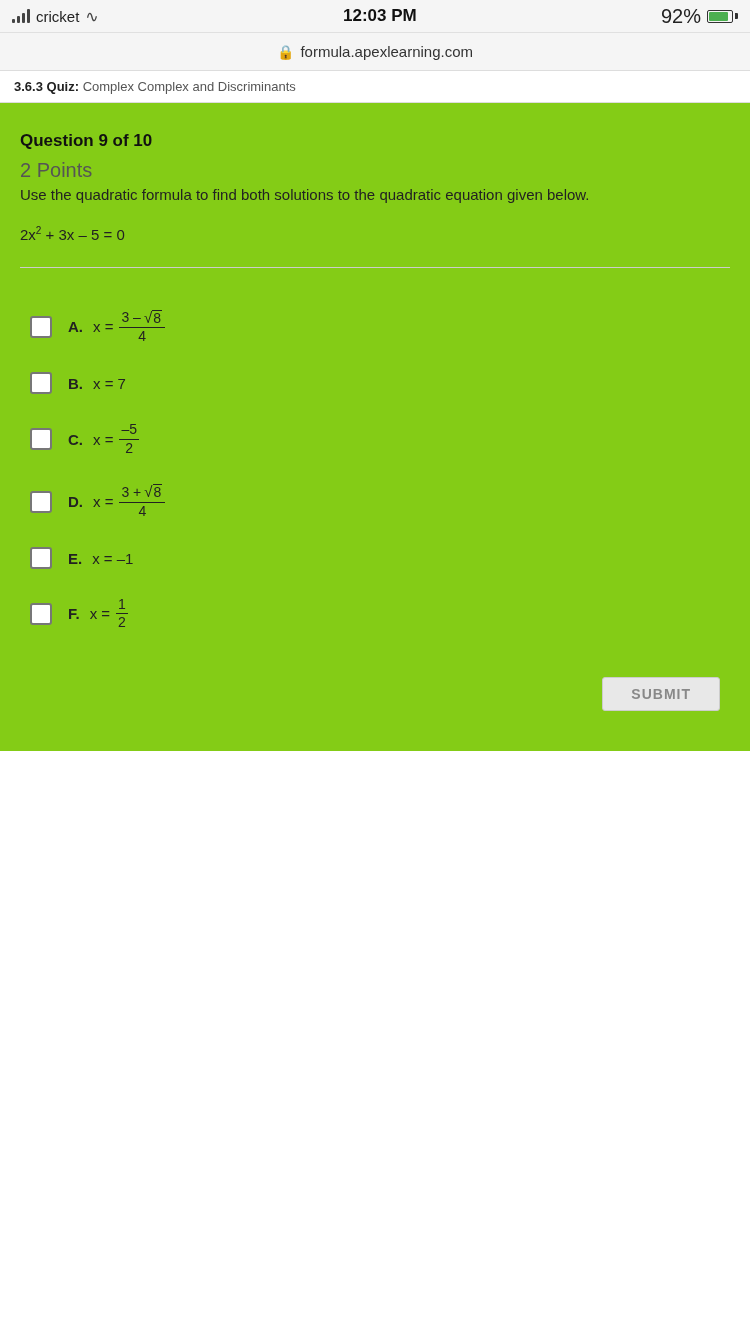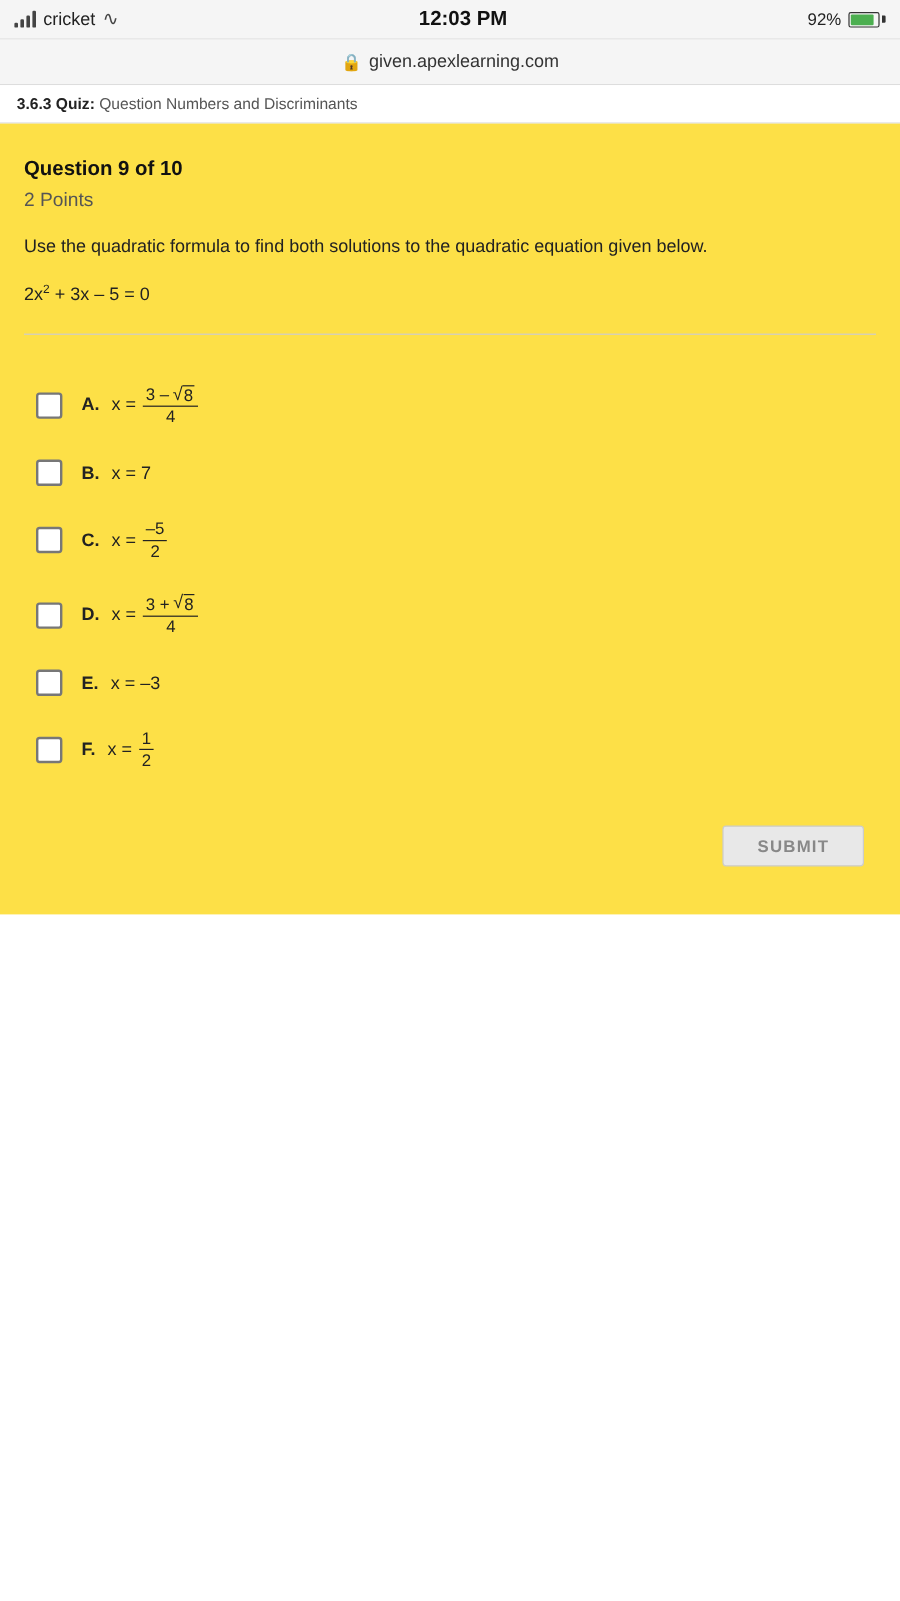--- a/index.html
+++ b/index.html
@@ -58,21 +58,21 @@
       font-size: 17px;
       font-weight: 600;
       color: #111;
       margin-left: 44px;
     }
 
     .status-right {
       display: flex;
       align-items: center;
       gap: 6px;
-      font-size: 14px;
+      font-size: 20px;
       color: #222;
       margin-left: 44px;
     }
 
     .battery-container {
       display: flex;
       align-items: center;
       gap: 2px;
     }
 
@@ -131,34 +131,34 @@
     }
 
     .breadcrumb-bar .quiz-label {
       font-weight: bold;
       color: #222;
     }
 
     
     .main-content {
       padding: 28px 20px 40px 20px;
-      background: #fde047;
+      background: #84cc16;
     }
 
     .question-header {
       font-size: 17px;
       font-weight: bold;
       color: #111;
       margin-bottom: 8px;
     }
 
     .points-label {
-      font-size: 16px;
+      font-size: 20px;
       color: #555;
-      margin-bottom: 18px;
+      margin-bottom: 2px;
     }
 
     .question-text {
       font-size: 15px;
       color: #222;
       line-height: 1.5;
       margin-bottom: 18px;
     }
 
     .equation {
@@ -301,28 +301,28 @@
       <div class="battery-body">
         <div class="battery-fill"></div>
       </div>
       <div class="battery-tip"></div>
     </div>
   </div>
 </div>
 
 <div class="url-bar">
   <span class="lock-icon">🔒</span>
-  <span class="url-text">given.apexlearning.com</span>
+  <span class="url-text">formula.apexlearning.com</span>
 </div>
 
 <div class="breadcrumb-bar">
   <span class="quiz-label">3.6.3</span>
   <span> </span>
   <span class="quiz-label">Quiz:</span>
-  <span>Question Numbers and Discriminants</span>
+  <span>Complex Complex and Discriminants</span>
 </div>
 
 <div class="main-content">
 
   <div class="question-header">Question 9 of 10</div>
   <div class="points-label">2 Points</div>
   <div class="question-text">Use the quadratic formula to find both solutions to the quadratic equation given below.</div>
 
   <div class="equation">
     2x<sup>2</sup> + 3x – 5 = 0
@@ -381,21 +381,21 @@
           </span>
           <span class="denominator">4</span>
         </span>
       </div>
     </li>
 
     <li class="answer-item">
       <div class="checkbox"></div>
       <div class="answer-content">
         <span class="answer-label">E.</span>
-        <span>x = –3</span>
+        <span>x = –1</span>
       </div>
     </li>
 
     <li class="answer-item">
       <div class="checkbox"></div>
       <div class="answer-content">
         <span class="answer-label">F.</span>
         <span>x = </span>
         <span class="fraction">
           <span class="numerator">1</span>

